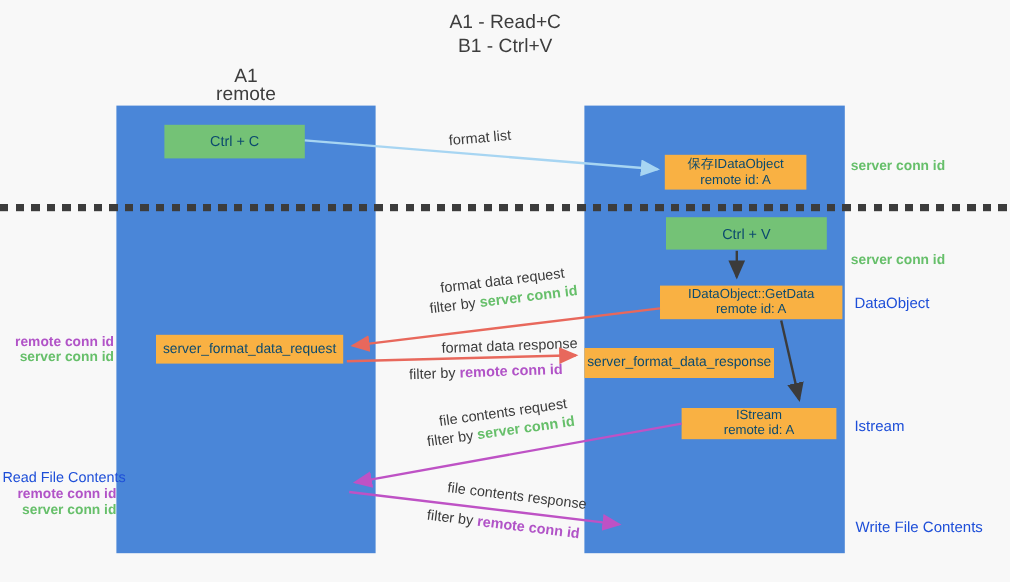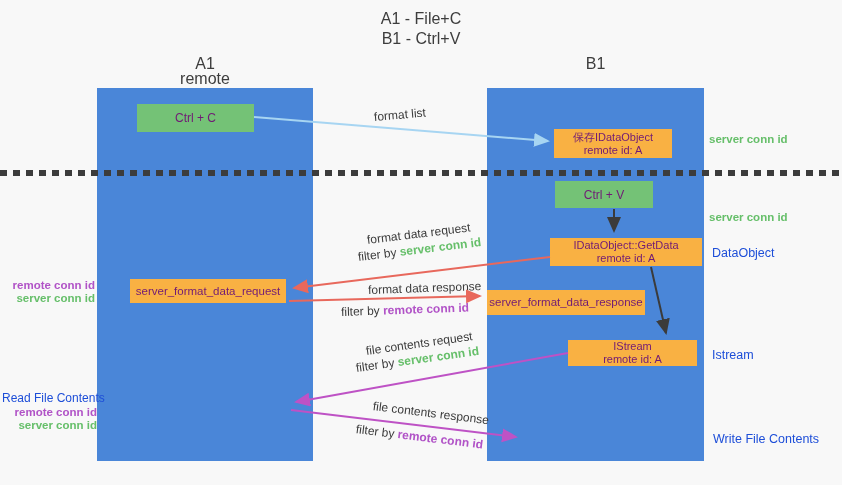--- a/index.html
+++ b/index.html
@@ -17,65 +17,64 @@
   .lane-header{top:56px;text-align:center;font-size:16px;line-height:15px;color:#3d3d3d;}
   .lane{top:88px;height:373px;background:#4A86D8;}
   .lane-a{left:97px;width:216px;}
   .lane-b{left:487px;width:217px;}
   .dotted{
     left:0;top:170px;width:842px;height:6px;
     background:repeating-linear-gradient(90deg,#3c3c3c 0 7px,transparent 7px 13px);
   }
   .node{
     display:flex;flex-direction:column;align-items:center;justify-content:center;
-    color:#701a75;text-align:center;box-sizing:border-box;
+    color:#0c4a6e;text-align:center;box-sizing:border-box;
   }
   .node-green{background:#74C276;font-size:12px;}
   .node-orange{background:#F9B143;font-size:11px;line-height:13px;}
   .node-orange.single{font-size:11.5px;}
   .slant{font-size:12px;white-space:nowrap;color:#3b3b3b;transform-origin:left center;}
   .id-green{color:#66BF6A;font-weight:bold;}
   .id-purple{color:#B153C7;font-weight:bold;}
   .side-label{font-size:12.5px;white-space:nowrap;color:#1d4ed8;}
   .side-id{font-size:11.5px;font-weight:bold;white-space:nowrap;line-height:13px;text-align:right;}
   svg.overlay{position:absolute;left:0;top:0;pointer-events:none;}
 </style>
 </head>
 <body>
 
 <div id="stage">
 
   <div class="abs title">
-    <div>A1 - File+C</div>
+    <div>A1 - Read+C</div>
     <div>B1 - Ctrl+V</div>
   </div>
 
   <div class="abs lane-header" style="left:97px;width:216px;">
     <div>A1</div>
     <div>remote</div>
   </div>
   <div class="abs lane-header" style="left:487px;width:217px;">
-    <div>B1</div>
   </div>
 
   <div class="abs lane lane-a"></div>
   <div class="abs lane lane-b"></div>
 
   <div class="abs dotted"></div>
 
   <div class="abs node node-green" style="left:137px;top:104px;width:117px;height:28px;">
     <span>Ctrl + C</span>
   </div>
 
   <div class="abs node node-orange" style="left:554px;top:129px;width:118px;height:29px;">
     <span>保存IDataObject</span>
     <span>remote id: A</span>
   </div>
 
-  <div class="abs node node-green" style="left:555px;top:181px;width:98px;height:27px;">
+  <div class="abs node node-green" style="left:555px;top:181px;width:134px;height:27px;">
     <span>Ctrl + V</span>
   </div>
 
   <div class="abs node node-orange" style="left:550px;top:238px;width:152px;height:28px;">
     <span>IDataObject::GetData</span>
     <span>remote id: A</span>
   </div>
 
   <div class="abs node node-orange single" style="left:487px;top:290px;width:158px;height:25px;">
     <span>server_format_data_response</span>

